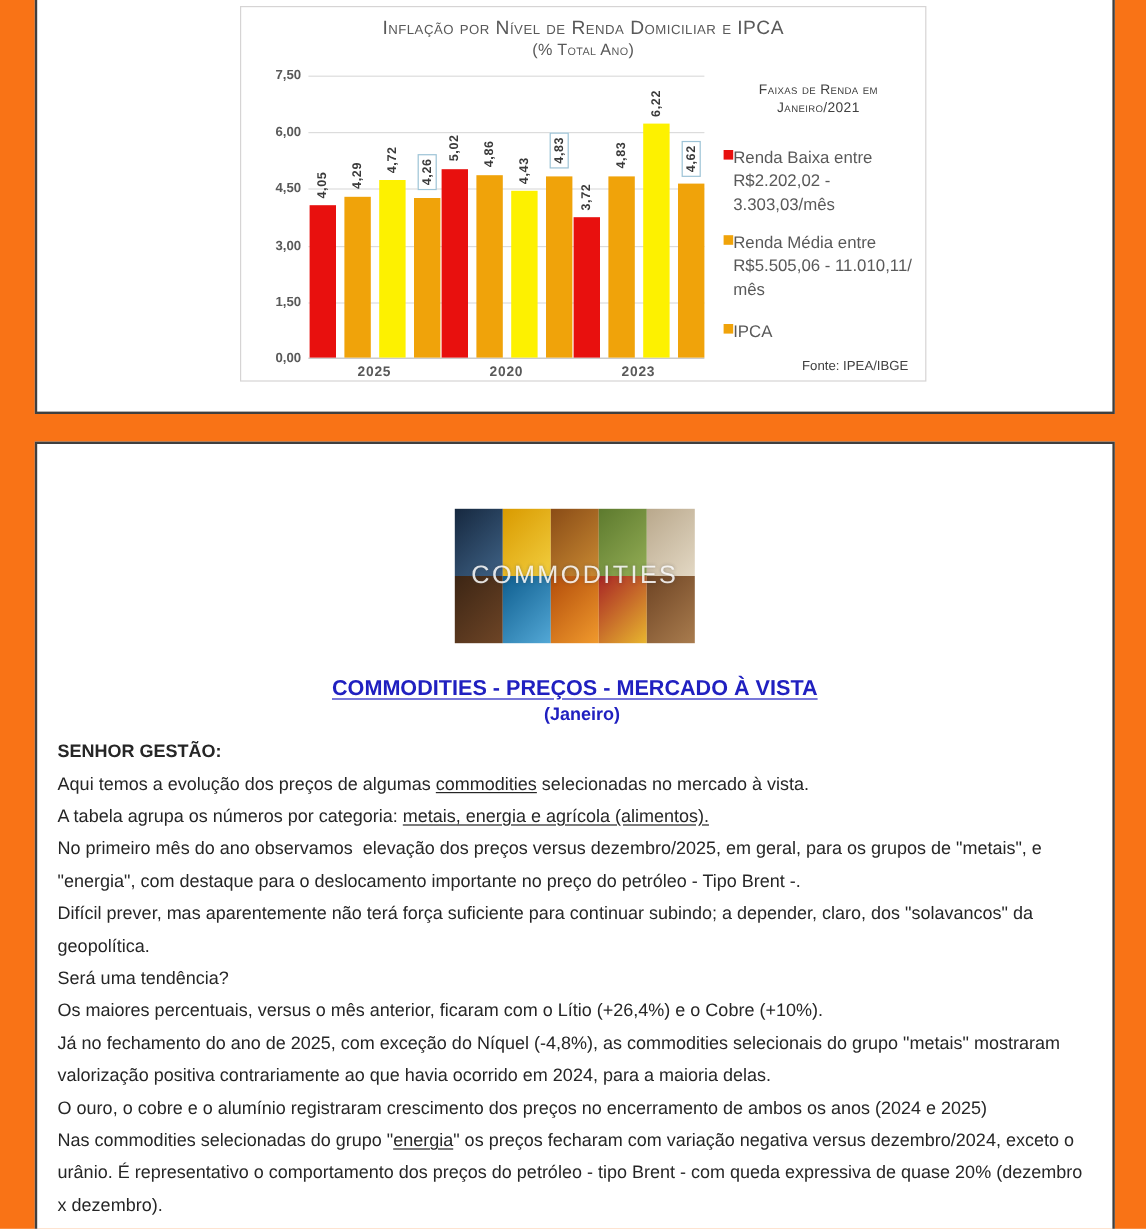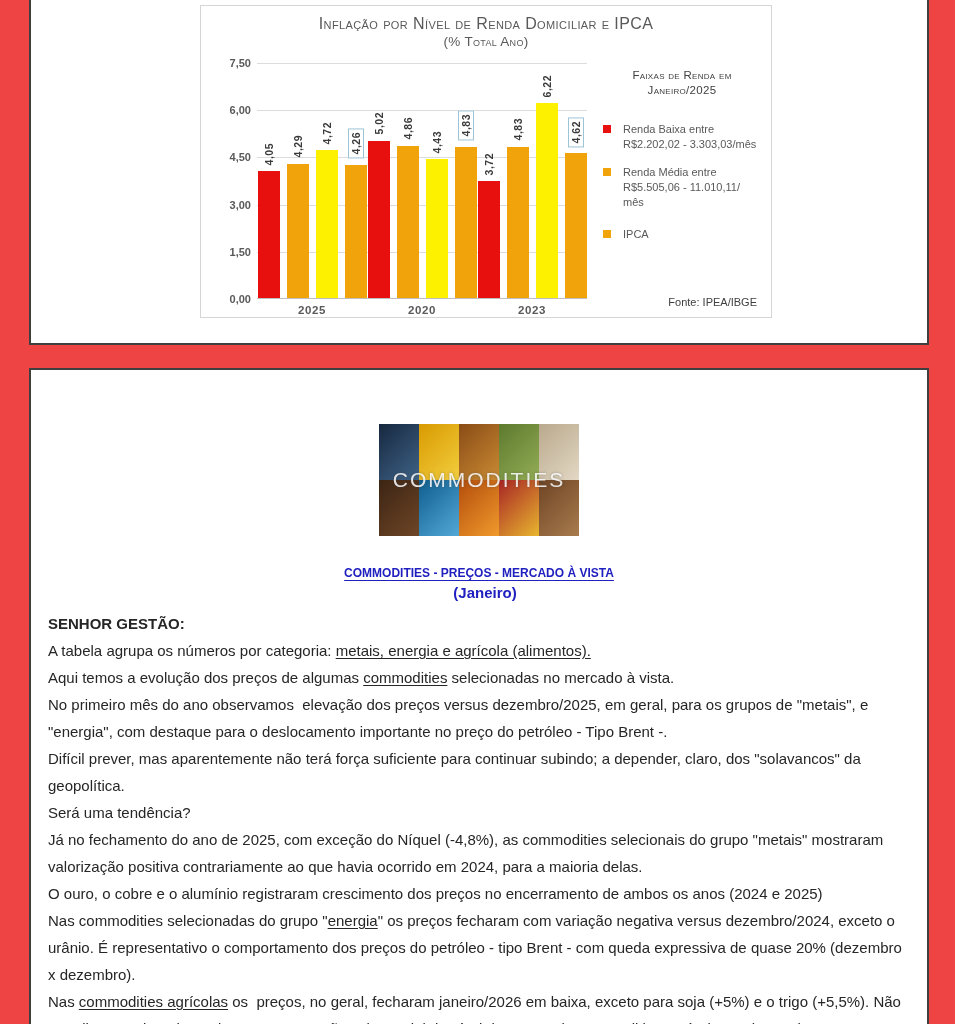--- a/index.html
+++ b/index.html
@@ -1,19 +1,19 @@
 <!DOCTYPE html>
 <html><head>
 <meta charset="utf-8">
 <style>
   * { margin:0; padding:0; box-sizing:border-box; }
   body { background:#ffffff; }
   .page {
     position:relative; width:955px; height:1024px; margin:0 auto;
-    background:#ef4444; overflow:hidden;
+    background:#f97316; overflow:hidden;
     font-family:"Liberation Sans", sans-serif; color:#262626;
   }
   
   .frame-top {
     position:absolute; left:29px; top:-8px; width:900px; height:353px;
     border:2px solid #3f3f3f; background:#fff;
   }
   .chart-card {
     position:absolute; left:169px; top:11px; width:572px; height:313px;
     border:1px solid #d6d4d4; background:#fff;
@@ -44,21 +44,21 @@
   }
   .bar-label.boxed { border:1px solid #9dc3d6; background:#fff; padding:3px 1px; }
   .cat-labels { position:absolute; left:56px; top:298px; width:330px; display:flex; }
   .cat-label { flex:1; text-align:center; font-size:11.5px; font-weight:bold;
                color:#595959; letter-spacing:.6px; }
   .legend { position:absolute; left:402px; top:50px; width:158px; height:252px;
             display:flex; flex-direction:column; }
   .legend-title { text-align:center; font-variant:small-caps; font-size:11.5px;
                   color:#404040; letter-spacing:.3px; margin-top:12px; line-height:1.3; }
   .legend-items { margin-top:24px; }
-  .legend-item { display:flex; gap:12px; font-size:11px; color:#595959;
+  .legend-item { display:flex; gap:0; font-size:14px; color:#595959;
                  line-height:1.4; margin-bottom:12px; }
   .legend-item.gap-above { margin-top:16px; }
   .swatch { flex:0 0 8px; width:8px; height:8px; margin-top:3px; }
   .chart-source { margin-top:auto; text-align:right; font-size:11px;
                   color:#404040; padding-right:4px; }
   
   .frame-bottom {
     position:absolute; left:29px; top:368px; width:900px; height:690px;
     border:2px solid #3f3f3f; background:#fff;
   }
@@ -67,21 +67,21 @@
     display:grid; grid-template-columns:repeat(5,1fr); grid-template-rows:repeat(2,1fr);
   }
   .tile { width:100%; height:100%; }
   .collage-overlay {
     position:absolute; inset:0; display:flex; align-items:center; justify-content:center;
     font-size:21px; letter-spacing:2px; color:rgba(255,255,255,.85);
     text-shadow:0 0 3px rgba(60,60,60,.45); font-weight:400;
   }
   .section-heading { margin-top:27px; text-align:center; }
   .section-heading a {
-    font-size:12px; font-weight:bold; color:#2020c0;
+    font-size:18px; font-weight:bold; color:#2020c0;
     text-decoration:underline; text-underline-offset:3px; cursor:pointer;
   }
   .section-subheading { text-align:center; font-size:15px; font-weight:bold;
                         color:#2020c0; margin-top:3px;padding-left:12px; }
   .article { margin:9px 20px 0 17px; font-size:15px; line-height:27px; color:#262626; }
   .article-heading { font-weight:bold; }
   .article p { margin:0; white-space:pre-wrap; }
   .u { text-decoration:underline; text-underline-offset:2px; }
 </style>
 </head>
@@ -167,21 +167,21 @@
         </div>
       <div class="cat-labels">
           <div class="cat-label">2025</div>
           <div class="cat-label">2020</div>
           <div class="cat-label">2023</div>
         </div>
 
       <div class="legend">
         <div class="legend-title">
           <div>Faixas de Renda em</div>
-          <div>Janeiro/2025</div>
+          <div>Janeiro/2021</div>
         </div>
         <div class="legend-items">
             <div class="legend-item">
               <span class="swatch" style="background: rgb(232, 16, 14);"></span>
               <span>Renda Baixa entre R$2.202,02 - 3.303,03/mês</span>
             </div>
             <div class="legend-item">
               <span class="swatch" style="background: rgb(240, 163, 10);"></span>
               <span>Renda Média entre R$5.505,06 - 11.010,11/ mês</span>
             </div>
@@ -212,25 +212,26 @@
     </div>
 
     <div class="section-heading">
       <a>COMMODITIES - PREÇOS - MERCADO À VISTA</a>
     </div>
     <div class="section-subheading">(Janeiro)</div>
 
     <div class="article">
       <p class="article-heading">SENHOR GESTÃO:</p>
       <div id="paragraphs">
+          <p><span>Aqui temos a evolução dos preços de algumas </span><span class="u">commodities</span><span> selecionadas no mercado à vista.</span></p>
           <p><span>A tabela agrupa os números por categoria: </span><span class="u">metais, energia e agrícola (alimentos).</span></p>
-          <p><span>Aqui temos a evolução dos preços de algumas </span><span class="u">commodities</span><span> selecionadas no mercado à vista.</span></p>
           <p><span>No primeiro mês do ano observamos  elevação dos preços versus dezembro/2025, em geral, para os grupos de "metais", e "energia", com destaque para o deslocamento importante no preço do petróleo - Tipo Brent -.</span></p>
           <p><span>Difícil prever, mas aparentemente não terá força suficiente para continuar subindo; a depender, claro, dos "solavancos" da geopolítica.</span></p>
           <p><span>Será uma tendência?</span></p>
+          <p><span>Os maiores percentuais, versus o mês anterior, ficaram com o Lítio (+26,4%) e o Cobre (+10%).</span></p>
           <p><span>Já no fechamento do ano de 2025, com exceção do Níquel (-4,8%), as commodities selecionais do grupo "metais" mostraram valorização positiva contrariamente ao que havia ocorrido em 2024, para a maioria delas.</span></p>
           <p><span>O ouro, o cobre e o alumínio registraram crescimento dos preços no encerramento de ambos os anos (2024 e 2025)</span></p>
           <p><span>Nas commodities selecionadas do grupo "</span><span class="u">energia</span><span>" os preços fecharam com variação negativa versus dezembro/2024, exceto o urânio. É representativo o comportamento dos preços do petróleo - tipo Brent - com queda expressiva de quase 20% (dezembro x dezembro).</span></p>
           <p><span>Nas </span><span class="u">commodities agrícolas</span><span> os  preços, no geral, fecharam janeiro/2026 em baixa, exceto para soja (+5%) e o trigo (+5,5%). Não acreditamos, de todo modo, em recuperação substancial do nível de preços da commodities agrícolas ao longo do ano.</span></p>
         </div>
     </div>
   </section>
 </div>
 
 </body></html>

